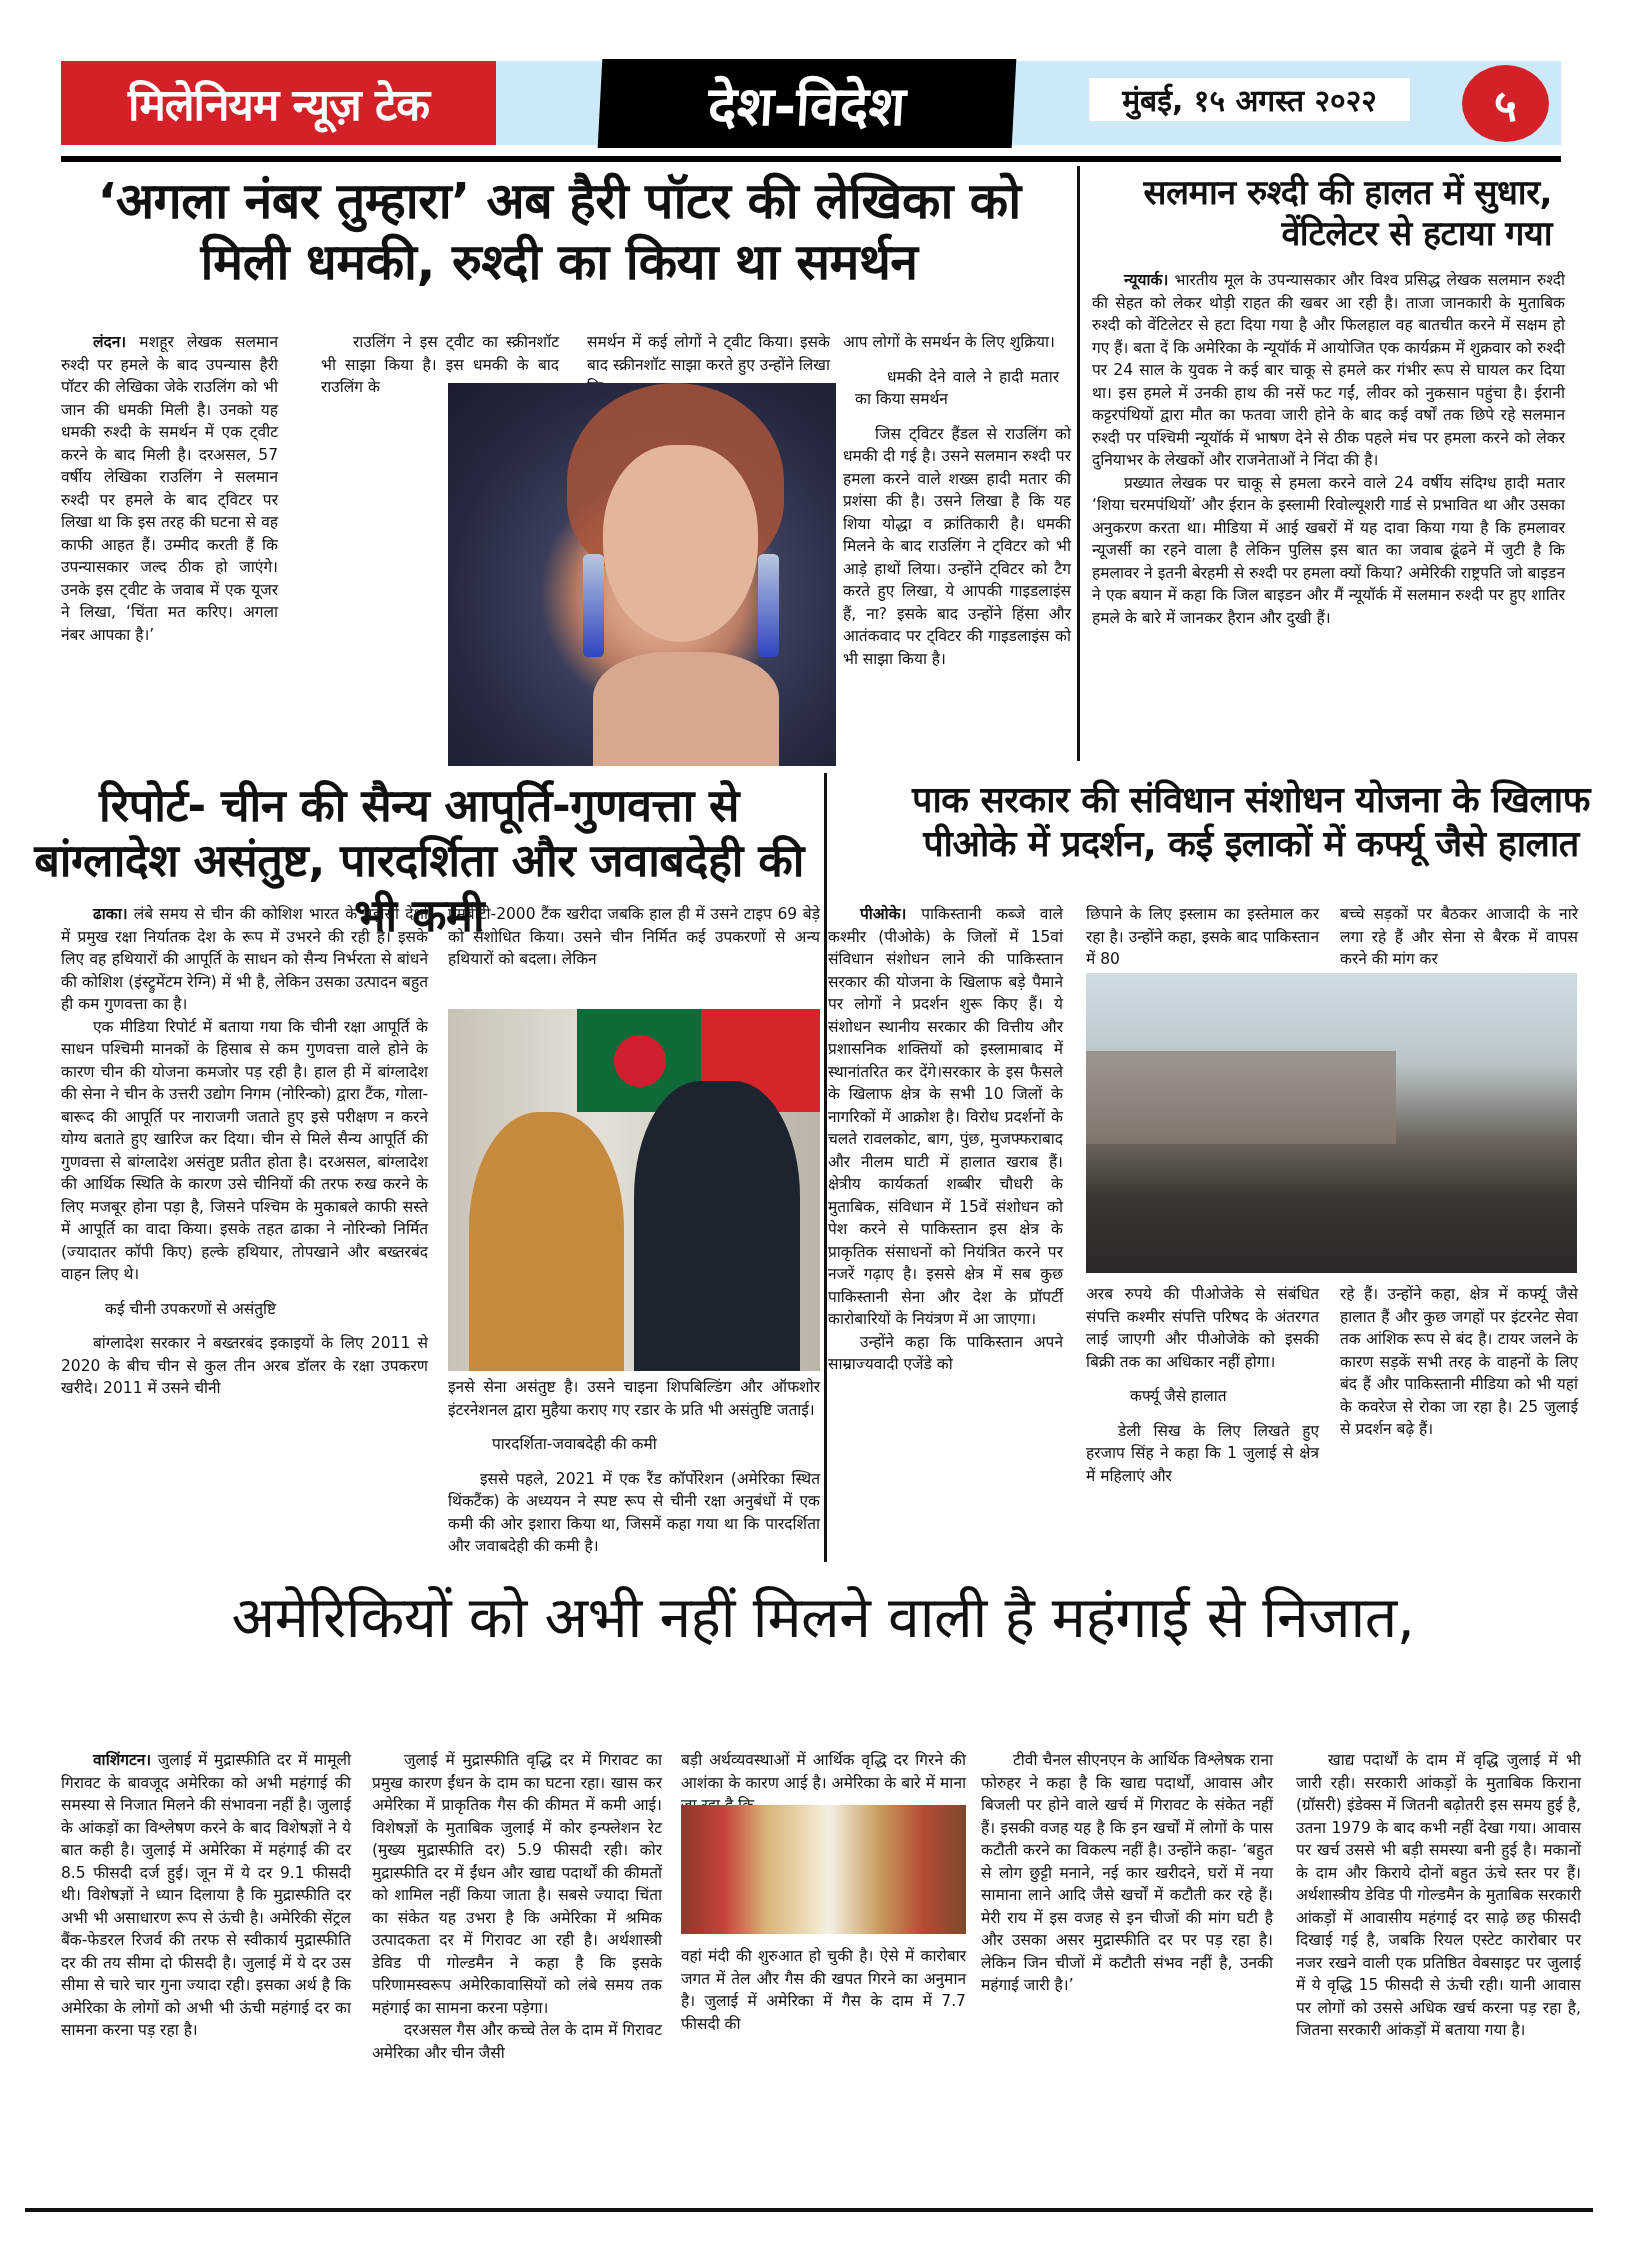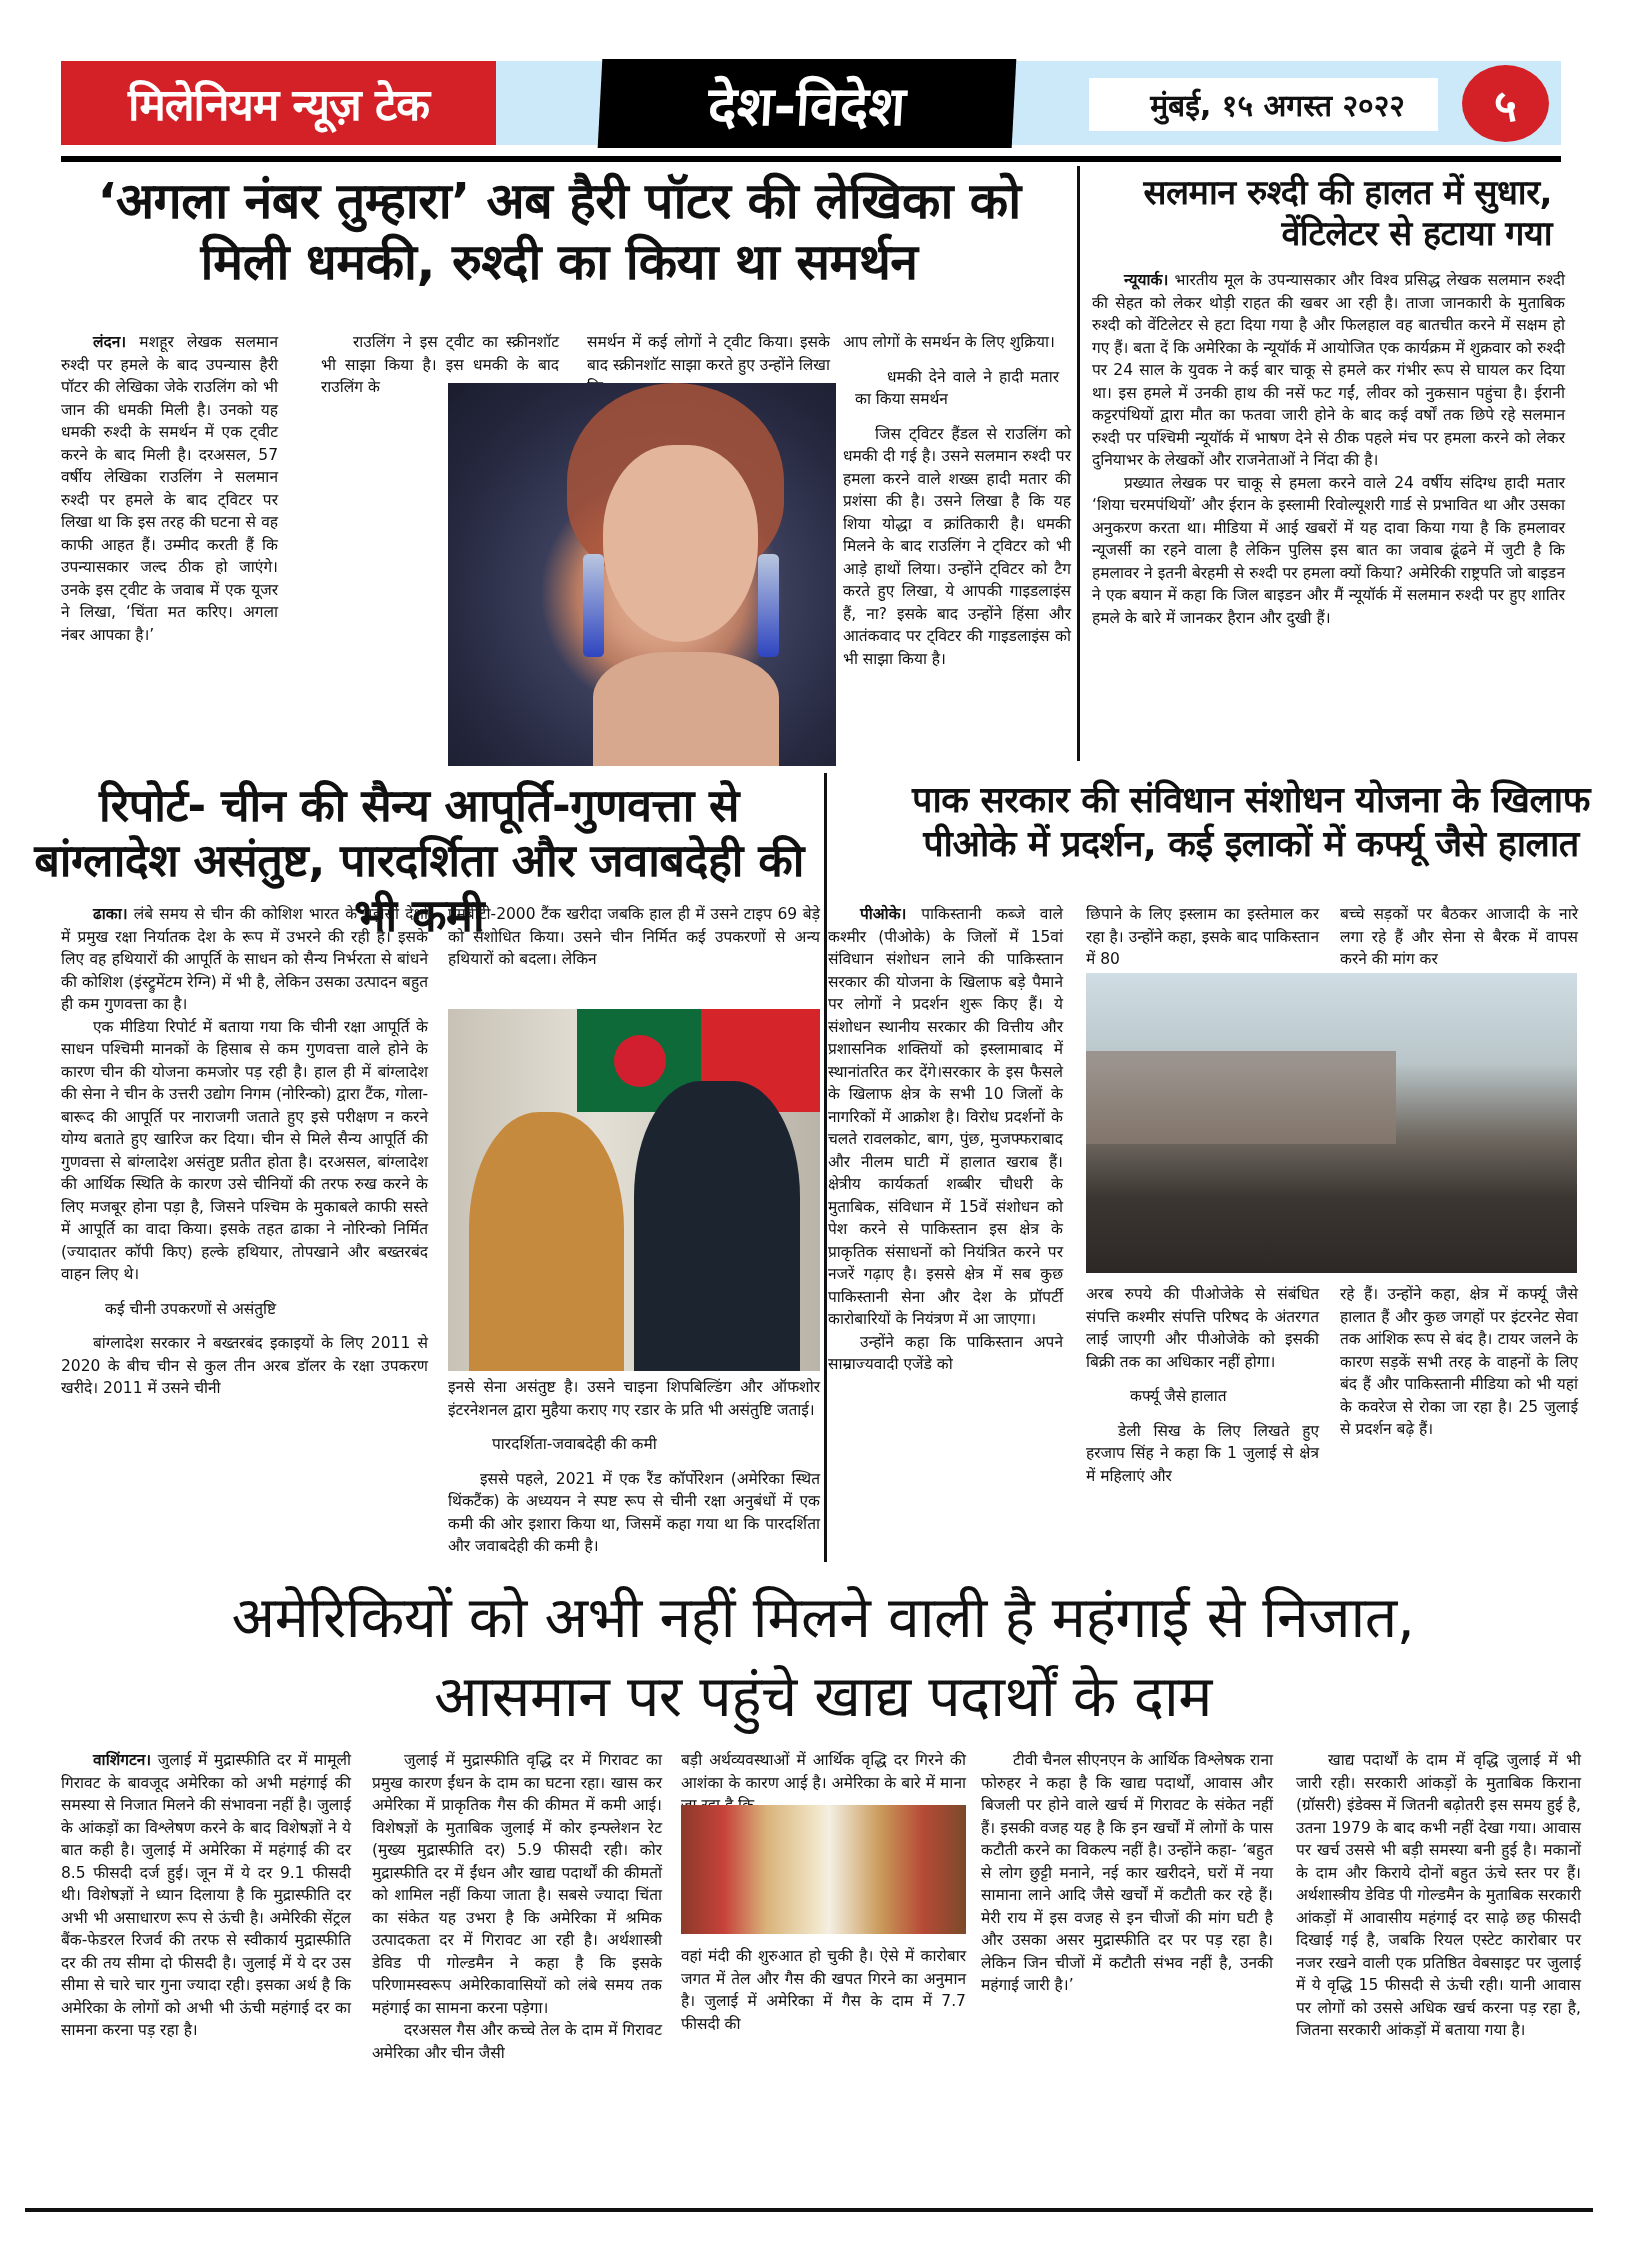--- a/index.html
+++ b/index.html
@@ -2,21 +2,21 @@
 <html style="font-size:8.3px"><head>
 <meta charset="utf-8">
 <style>
   html, body { margin: 0; padding: 0; background: #ffffff; }
   body { width: 1650px; height: 2261px; position: relative; overflow: hidden; font-family: "DejaVu Sans", sans-serif; color: #111; }
   .abs { position: absolute; }
   
   .masthead { left: 61px; top: 61px; width: 1500px; height: 84px; background: #cbe9f8; }
   .brand { left: 61px; top: 61px; width: 435px; height: 84px; background: #d42127; color: #fff; font-weight: bold; font-size: 44px; display: flex; align-items: center; justify-content: center; letter-spacing: -1px; }
   .section-box { left: 600px; top: 59px; width: 414px; height: 89px; background: #000; color: #fff; font-weight: bold; font-size: 54px; display: flex; align-items: center; justify-content: center; transform: skewX(-3deg); }
-  .dateline { left: 1089px; top: 78px; width: 321px; height: 53px; background: #fff; font-weight: bold; font-size: 30px; display: flex; align-items: center; justify-content: center; padding-left: 28px; }
+  .dateline { left: 1089px; top: 78px; width: 321px; height: 43px; background: #fff; font-weight: bold; font-size: 30px; display: flex; align-items: center; justify-content: center; }
   .pagenum { left: 1462px; top: 65px; width: 87px; height: 77px; border-radius: 50%; background: #d42127; color: #fff; font-weight: bold; font-size: 44px; display: flex; align-items: center; justify-content: center; }
   .rule-top { left: 61px; top: 156px; width: 1500px; height: 6.2px; background: #000; }
 
   .headline { font-weight: bold; text-align: center; line-height: 1.22; letter-spacing: -0.5px; }
   .hl1 { left: 52px; top: 171px; width: 1014px; font-size: 50px; }
   .hl2 { left: 1102px; top: 172px; width: 450px; font-size: 34px; line-height: 1.22; text-align: right; }
   .hl3 { left: 31px; top: 773px; width: 776px; font-size: 45px; margin-top: 6px; }
   .hl4 { left: 828px; top: 778px; width: 776px; font-size: 36px; padding-left: 35px; }
   .hl5 { left: 21px; top: 1578px; width: 1604px; font-size: 57px; font-weight: normal; line-height: 1.38; }
 
@@ -135,21 +135,20 @@
   <p class="noindent">अरब रुपये की पीओजेके से संबंधित संपत्ति कश्मीर संपत्ति परिषद के अंतरगत लाई जाएगी और पीओजेके को इसकी बिक्री तक का अधिकार नहीं होगा।</p>
   <span class="sub">कर्फ्यू जैसे हालात</span>
   <p>डेली सिख के लिए लिखते हुए हरजाप सिंह ने कहा कि 1 जुलाई से क्षेत्र में महिलाएं और</p>
 </div>
 <div class="abs col" style="left:1340px; top:1283px; width:238px;">
   <p class="noindent">रहे हैं। उन्होंने कहा, क्षेत्र में कर्फ्यू जैसे हालात हैं और कुछ जगहों पर इंटरनेट सेवा तक आंशिक रूप से बंद है। टायर जलने के कारण सड़कें सभी तरह के वाहनों के लिए बंद हैं और पाकिस्तानी मीडिया को भी यहां के कवरेज से रोका जा रहा है। 25 जुलाई से प्रदर्शन बढ़े हैं।</p>
 </div>
 
 <div class="abs headline hl5">
   <div>अमेरिकियों को अभी नहीं मिलने वाली है महंगाई से निजात,</div>
-  <div>आसमान पर पहुंचे खाद्य पदार्थों के दाम</div>
 </div>
 
 <div class="abs col" style="left:61px; top:1749px; width:290px;">
   <p><span class="dateline-word">वाशिंगटन।</span> <span>जुलाई में मुद्रास्फीति दर में मामूली गिरावट के बावजूद अमेरिका को अभी महंगाई की समस्या से निजात मिलने की संभावना नहीं है। जुलाई के आंकड़ों का विश्लेषण करने के बाद विशेषज्ञों ने ये बात कही है। जुलाई में अमेरिका में महंगाई की दर 8.5 फीसदी दर्ज हुई। जून में ये दर 9.1 फीसदी थी। विशेषज्ञों ने ध्यान दिलाया है कि मुद्रास्फीति दर अभी भी असाधारण रूप से ऊंची है। अमेरिकी सेंट्रल बैंक-फेडरल रिजर्व की तरफ से स्वीकार्य मुद्रास्फीति दर की तय सीमा दो फीसदी है। जुलाई में ये दर उस सीमा से चारे चार गुना ज्यादा रही। इसका अर्थ है कि अमेरिका के लोगों को अभी भी ऊंची महंगाई दर का सामना करना पड़ रहा है।</span></p>
 </div>
 <div class="abs col" style="left:372px; top:1749px; width:290px;">
   <p>जुलाई में मुद्रास्फीति वृद्धि दर में गिरावट का प्रमुख कारण ईंधन के दाम का घटना रहा। खास कर अमेरिका में प्राकृतिक गैस की कीमत में कमी आई। विशेषज्ञों के मुताबिक जुलाई में कोर इन्फ्लेशन रेट (मुख्य मुद्रास्फीति दर) 5.9 फीसदी रही। कोर मुद्रास्फीति दर में ईंधन और खाद्य पदार्थों की कीमतों को शामिल नहीं किया जाता है। सबसे ज्यादा चिंता का संकेत यह उभरा है कि अमेरिका में श्रमिक उत्पादकता दर में गिरावट आ रही है। अर्थशास्त्री डेविड पी गोल्डमैन ने कहा है कि इसके परिणामस्वरूप अमेरिकावासियों को लंबे समय तक महंगाई का सामना करना पड़ेगा।</p>
   <p>दरअसल गैस और कच्चे तेल के दाम में गिरावट अमेरिका और चीन जैसी</p>
 </div>
 <div class="abs col" style="left:681px; top:1749px; width:285px;">

